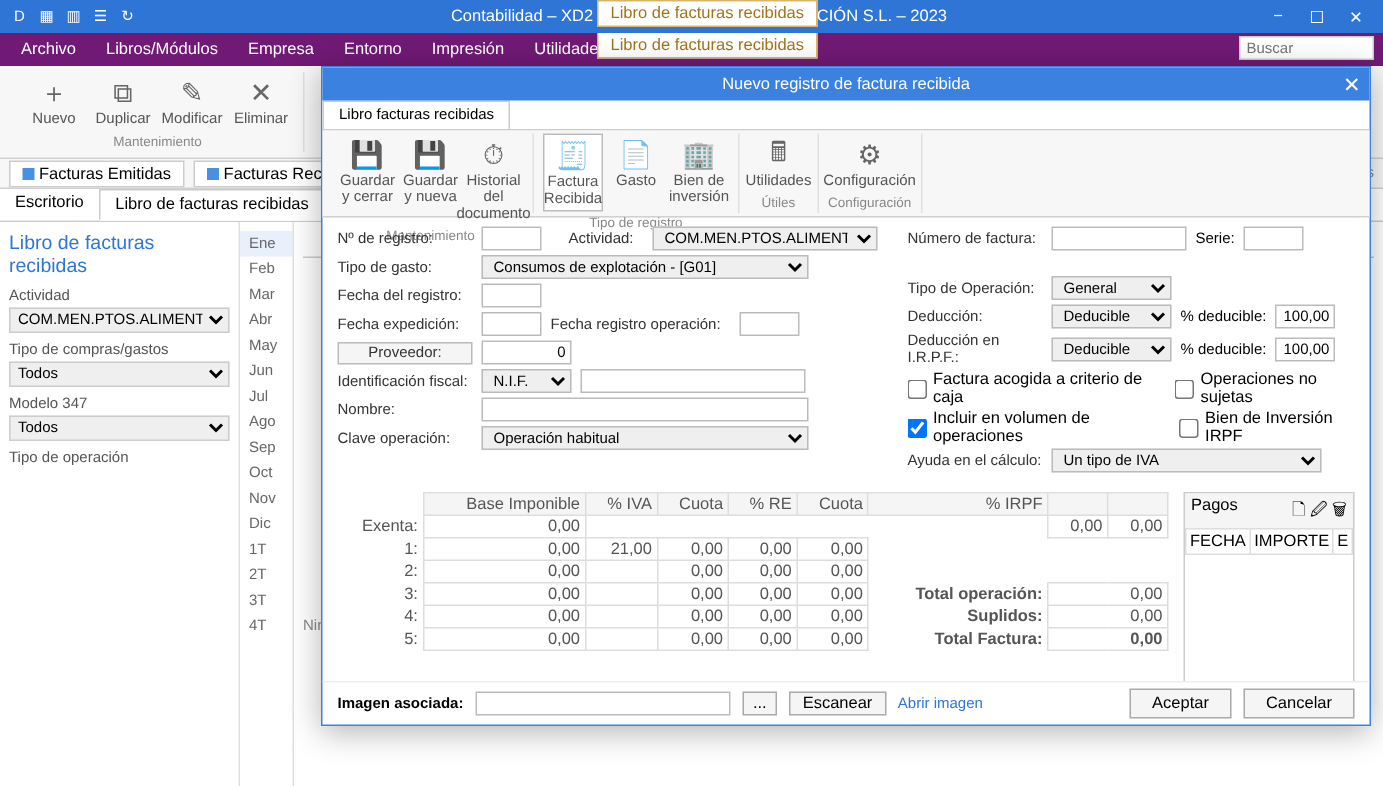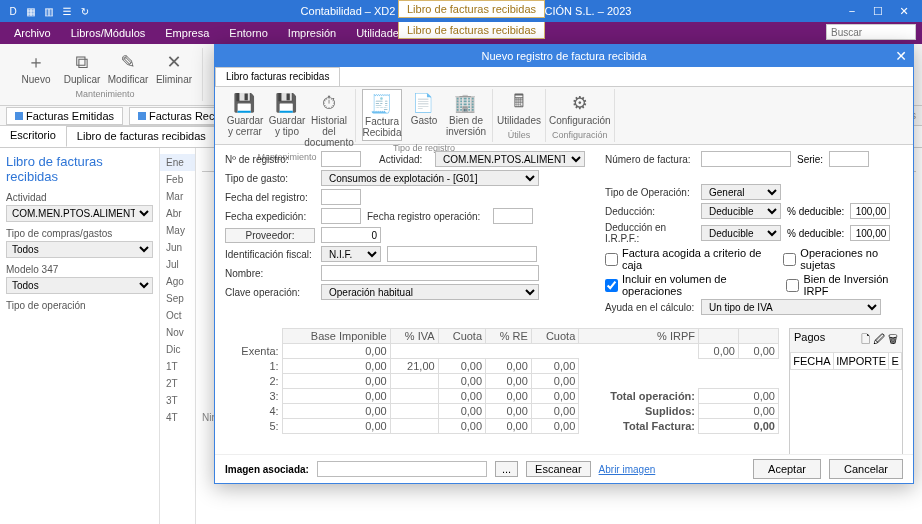--- a/index.html
+++ b/index.html
@@ -219,21 +219,21 @@
   </div>
   <div class="modal-ribbon">
     <div class="ribbon-group">
       <div class="buttons">
         <div class="ribbon-btn">
             <span class="ico">💾</span>
             <span class="lbl">Guardar y cerrar</span>
           </div>
         <div class="ribbon-btn">
             <span class="ico">💾</span>
-            <span class="lbl">Guardar y tipo</span>
+            <span class="lbl">Guardar y nueva</span>
           </div>
         <div class="ribbon-btn">
             <span class="ico">⏱</span>
             <span class="lbl">Historial del documento</span>
           </div>
       </div>
       <div class="ribbon-group-label">Mantenimiento</div>
     </div>
     <div class="ribbon-group">
       <div class="buttons">
@@ -458,18 +458,18 @@
         </div>
       </div>
     </div>
   </div>
 
   <div class="modal-footer">
     <span style="font-size:10px;font-weight:bold">Imagen asociada:</span>
     <input class="finput" style="width: 170px;">
     <button class="btn" style="padding:1px 6px">...</button>
     <button class="btn" style="padding:1px 8px">Escanear</button>
-    <span style="font-size:10px;color:#2e75d6;text-decoration:underline;cursor:pointer">Abrir imagen</span>
+    <span style="font-size:10px;color:#2e75d6;cursor:pointer">Abrir imagen</span>
     <div class="spacer"></div>
     <button class="btn">Aceptar</button>
     <button class="btn">Cancelar</button>
   </div>
 </div>
 
 </body></html>

